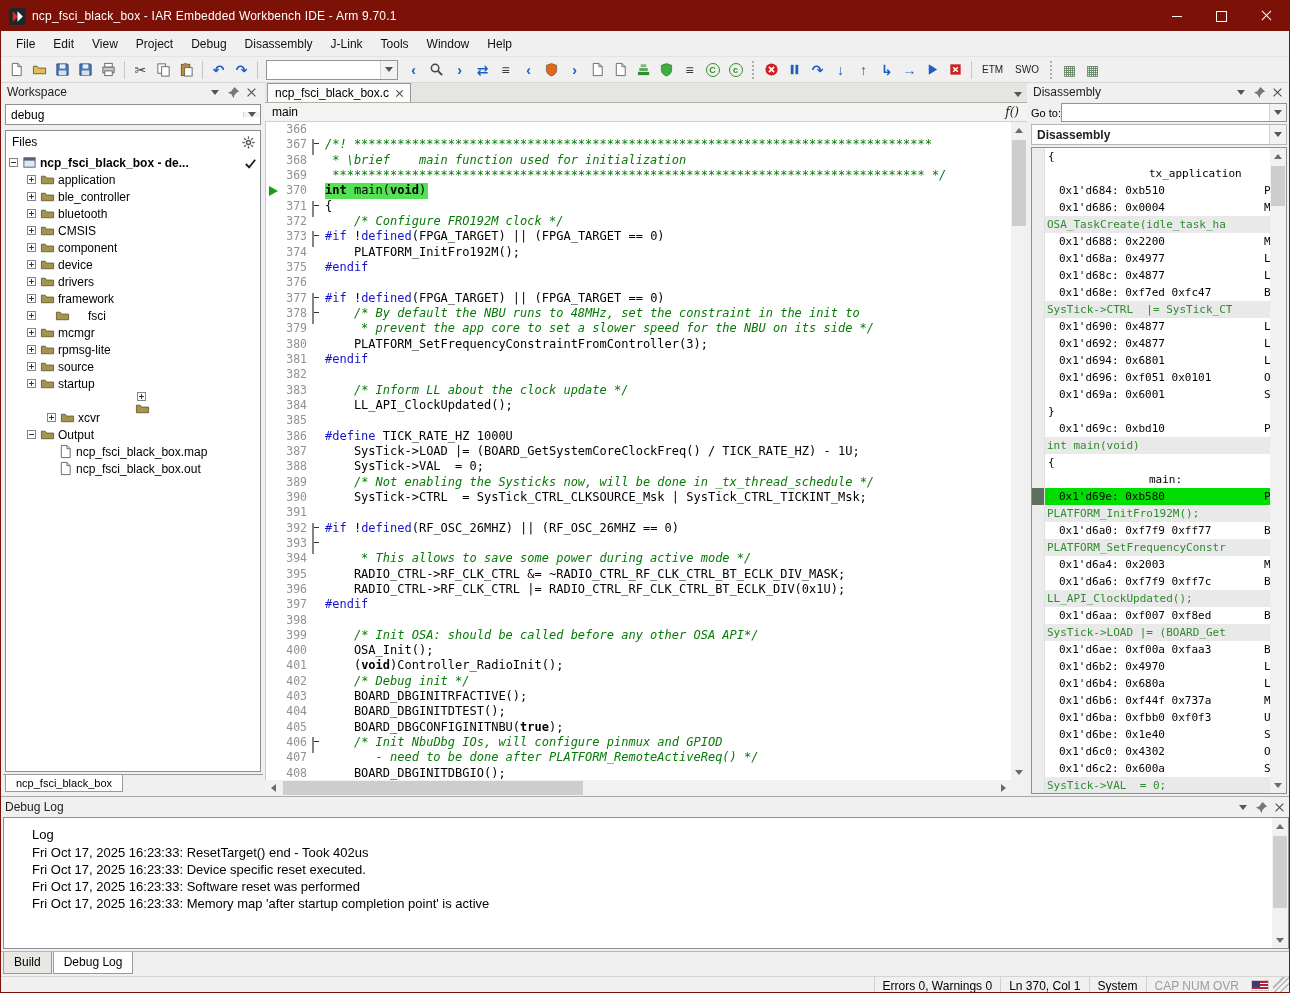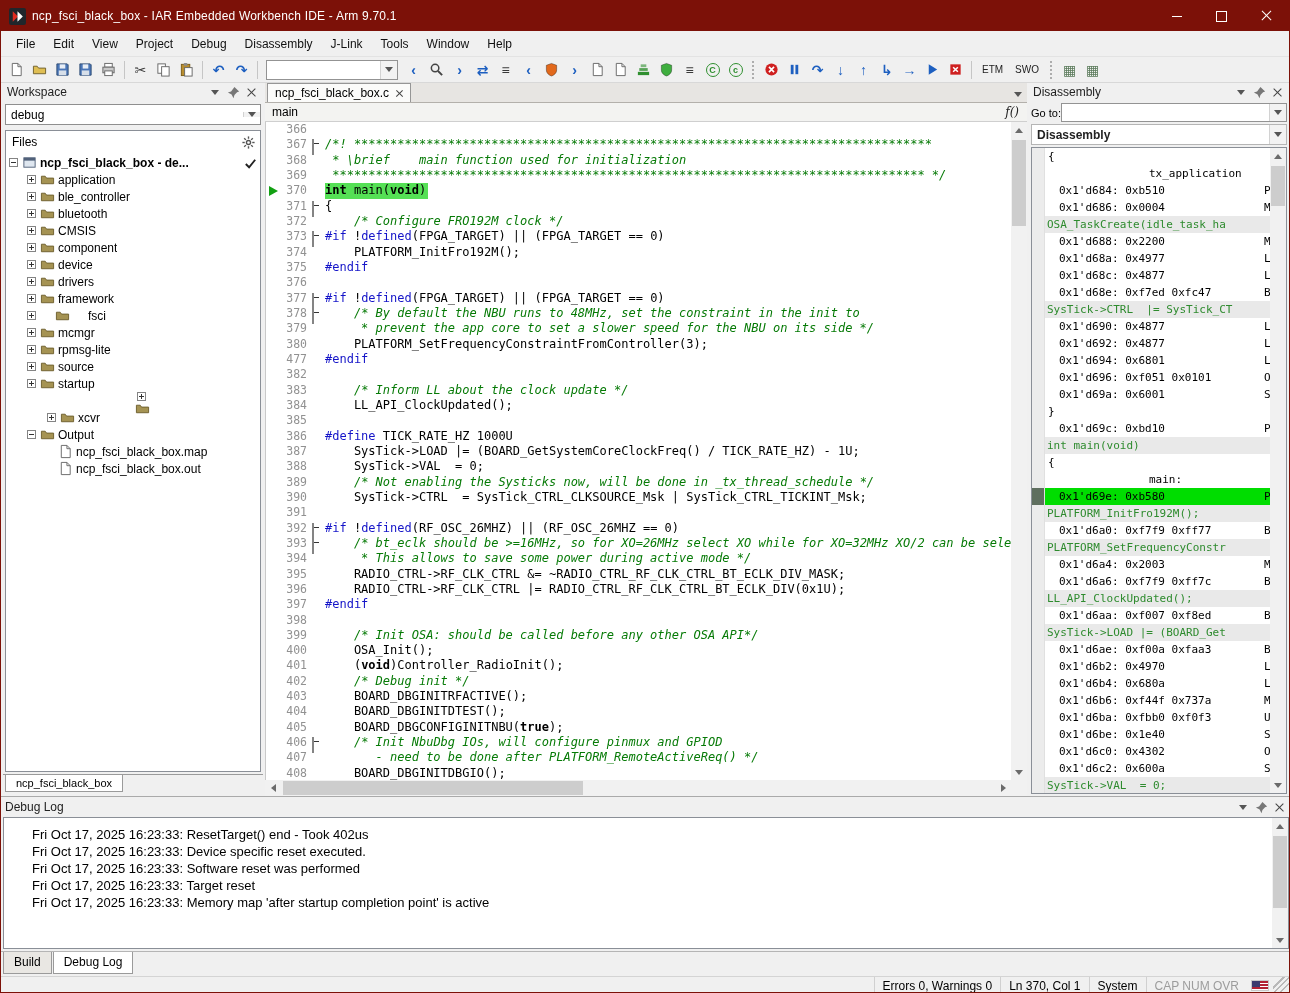--- a/index.html
+++ b/index.html
@@ -687,33 +687,33 @@
         <div class="line"><span class="lg"></span><span class="ln">371</span><span class="lf"><span class="ebox minus"></span></span><span class="lt"><span class="sx">{</span></span></div>
         <div class="line"><span class="lg"></span><span class="ln">372</span><span class="lf"></span><span class="lt"><span class="sx">    </span><span class="sc">/* Configure FRO192M clock */</span></span></div>
         <div class="line"><span class="lg"></span><span class="ln">373</span><span class="lf"><span class="ebox minus"></span></span><span class="lt"><span class="sp">#if</span><span class="sx"> !</span><span class="sp">defined</span><span class="sx">(FPGA_TARGET) || (FPGA_TARGET == 0)</span></span></div>
         <div class="line"><span class="lg"></span><span class="ln">374</span><span class="lf"></span><span class="lt"><span class="sx">    PLATFORM_InitFro192M();</span></span></div>
         <div class="line"><span class="lg"></span><span class="ln">375</span><span class="lf"></span><span class="lt"><span class="sp">#endif</span></span></div>
         <div class="line"><span class="lg"></span><span class="ln">376</span><span class="lf"></span><span class="lt"></span></div>
         <div class="line"><span class="lg"></span><span class="ln">377</span><span class="lf"><span class="ebox minus"></span></span><span class="lt"><span class="sp">#if</span><span class="sx"> !</span><span class="sp">defined</span><span class="sx">(FPGA_TARGET) || (FPGA_TARGET == 0)</span></span></div>
         <div class="line"><span class="lg"></span><span class="ln">378</span><span class="lf"><span class="ebox minus"></span></span><span class="lt"><span class="sx">    </span><span class="sc">/* By default the NBU runs to 48MHz, set the constraint in the init to</span></span></div>
         <div class="line"><span class="lg"></span><span class="ln">379</span><span class="lf"></span><span class="lt"><span class="sc">     * prevent the app core to set a slower speed for the NBU on its side */</span></span></div>
         <div class="line"><span class="lg"></span><span class="ln">380</span><span class="lf"></span><span class="lt"><span class="sx">    PLATFORM_SetFrequencyConstraintFromController(3);</span></span></div>
-        <div class="line"><span class="lg"></span><span class="ln">477</span><span class="lf"></span><span class="lt"><span class="sp">#endif</span></span></div>
+        <div class="line"><span class="lg"></span><span class="ln">381</span><span class="lf"></span><span class="lt"><span class="sp">#endif</span></span></div>
         <div class="line"><span class="lg"></span><span class="ln">382</span><span class="lf"></span><span class="lt"></span></div>
         <div class="line"><span class="lg"></span><span class="ln">383</span><span class="lf"></span><span class="lt"><span class="sx">    </span><span class="sc">/* Inform LL about the clock update */</span></span></div>
         <div class="line"><span class="lg"></span><span class="ln">384</span><span class="lf"></span><span class="lt"><span class="sx">    LL_API_ClockUpdated();</span></span></div>
         <div class="line"><span class="lg"></span><span class="ln">385</span><span class="lf"></span><span class="lt"></span></div>
         <div class="line"><span class="lg"></span><span class="ln">386</span><span class="lf"></span><span class="lt"><span class="sp">#define</span><span class="sx"> TICK_RATE_HZ 1000U</span></span></div>
         <div class="line"><span class="lg"></span><span class="ln">387</span><span class="lf"></span><span class="lt"><span class="sx">    SysTick-&gt;LOAD |= (BOARD_GetSystemCoreClockFreq() / TICK_RATE_HZ) - 1U;</span></span></div>
         <div class="line"><span class="lg"></span><span class="ln">388</span><span class="lf"></span><span class="lt"><span class="sx">    SysTick-&gt;VAL  = 0;</span></span></div>
         <div class="line"><span class="lg"></span><span class="ln">389</span><span class="lf"></span><span class="lt"><span class="sx">    </span><span class="sc">/* Not enabling the Systicks now, will be done in _tx_thread_schedule */</span></span></div>
         <div class="line"><span class="lg"></span><span class="ln">390</span><span class="lf"></span><span class="lt"><span class="sx">    SysTick-&gt;CTRL  = SysTick_CTRL_CLKSOURCE_Msk | SysTick_CTRL_TICKINT_Msk;</span></span></div>
         <div class="line"><span class="lg"></span><span class="ln">391</span><span class="lf"></span><span class="lt"></span></div>
         <div class="line"><span class="lg"></span><span class="ln">392</span><span class="lf"><span class="ebox minus"></span></span><span class="lt"><span class="sp">#if</span><span class="sx"> !</span><span class="sp">defined</span><span class="sx">(RF_OSC_26MHZ) || (RF_OSC_26MHZ == 0)</span></span></div>
-        <div class="line"><span class="lg"></span><span class="ln">393</span><span class="lf"><span class="ebox minus"></span></span><span class="lt"><span class="sx">    </span><span class="sc">/* bt_eclk should be &gt;=16MHz, so for XO=26MHz select XO while for XO=32MHz XO/2 can be sele</span></span></div>
+        <div class="line"><span class="lg"></span><span class="ln">393</span><span class="lf"><span class="ebox minus"></span></span><span class="lt"><span class="sx">    </span></span></div>
         <div class="line"><span class="lg"></span><span class="ln">394</span><span class="lf"></span><span class="lt"><span class="sc">     * This allows to save some power during active mode */</span></span></div>
         <div class="line"><span class="lg"></span><span class="ln">395</span><span class="lf"></span><span class="lt"><span class="sx">    RADIO_CTRL-&gt;RF_CLK_CTRL &amp;= ~RADIO_CTRL_RF_CLK_CTRL_BT_ECLK_DIV_MASK;</span></span></div>
         <div class="line"><span class="lg"></span><span class="ln">396</span><span class="lf"></span><span class="lt"><span class="sx">    RADIO_CTRL-&gt;RF_CLK_CTRL |= RADIO_CTRL_RF_CLK_CTRL_BT_ECLK_DIV(0x1U);</span></span></div>
         <div class="line"><span class="lg"></span><span class="ln">397</span><span class="lf"></span><span class="lt"><span class="sp">#endif</span></span></div>
         <div class="line"><span class="lg"></span><span class="ln">398</span><span class="lf"></span><span class="lt"></span></div>
         <div class="line"><span class="lg"></span><span class="ln">399</span><span class="lf"></span><span class="lt"><span class="sx">    </span><span class="sc">/* Init OSA: should be called before any other OSA API*/</span></span></div>
         <div class="line"><span class="lg"></span><span class="ln">400</span><span class="lf"></span><span class="lt"><span class="sx">    OSA_Init();</span></span></div>
         <div class="line"><span class="lg"></span><span class="ln">401</span><span class="lf"></span><span class="lt"><span class="sx">    (</span><span class="sk">void</span><span class="sx">)Controller_RadioInit();</span></span></div>
         <div class="line"><span class="lg"></span><span class="ln">402</span><span class="lf"></span><span class="lt"><span class="sx">    </span><span class="sc">/* Debug init */</span></span></div>
         <div class="line"><span class="lg"></span><span class="ln">403</span><span class="lf"></span><span class="lt"><span class="sx">    BOARD_DBGINITRFACTIVE();</span></span></div>
@@ -829,24 +829,24 @@
               <use href="#i-pin"></use>
             </svg>
           </span>
           <span class="ph-btn">
             <span class="cross"></span>
           </span>
         </span>
     </div>
     <div class="log-box white-box">
       <div class="log-inner" id="logbody">
+        <div class="log-head">Log</div>
       <div class="logline">Fri Oct 17, 2025 16:23:33: ResetTarget() end - Took 402us</div>
           <div class="logline">Fri Oct 17, 2025 16:23:33: Device specific reset executed.</div>
           <div class="logline">Fri Oct 17, 2025 16:23:33: Software reset was performed</div>
-          <div class="logline">Fri Oct 17, 2025 16:23:33: Target reset</div>
           <div class="logline">Fri Oct 17, 2025 16:23:33: Memory map 'after startup completion point' is active</div>
         </div>
       <div class="vsb log-vsb" style="width:16px">
         <div class="sb-ar sb-up" style="top:0"></div>
         <div class="sb-thumb" style="left:1px;right:1px;top:18px;bottom:40px"></div>
         <div class="sb-ar sb-dn" style="bottom:0"></div>
       </div>
     </div>
   </div>
 

